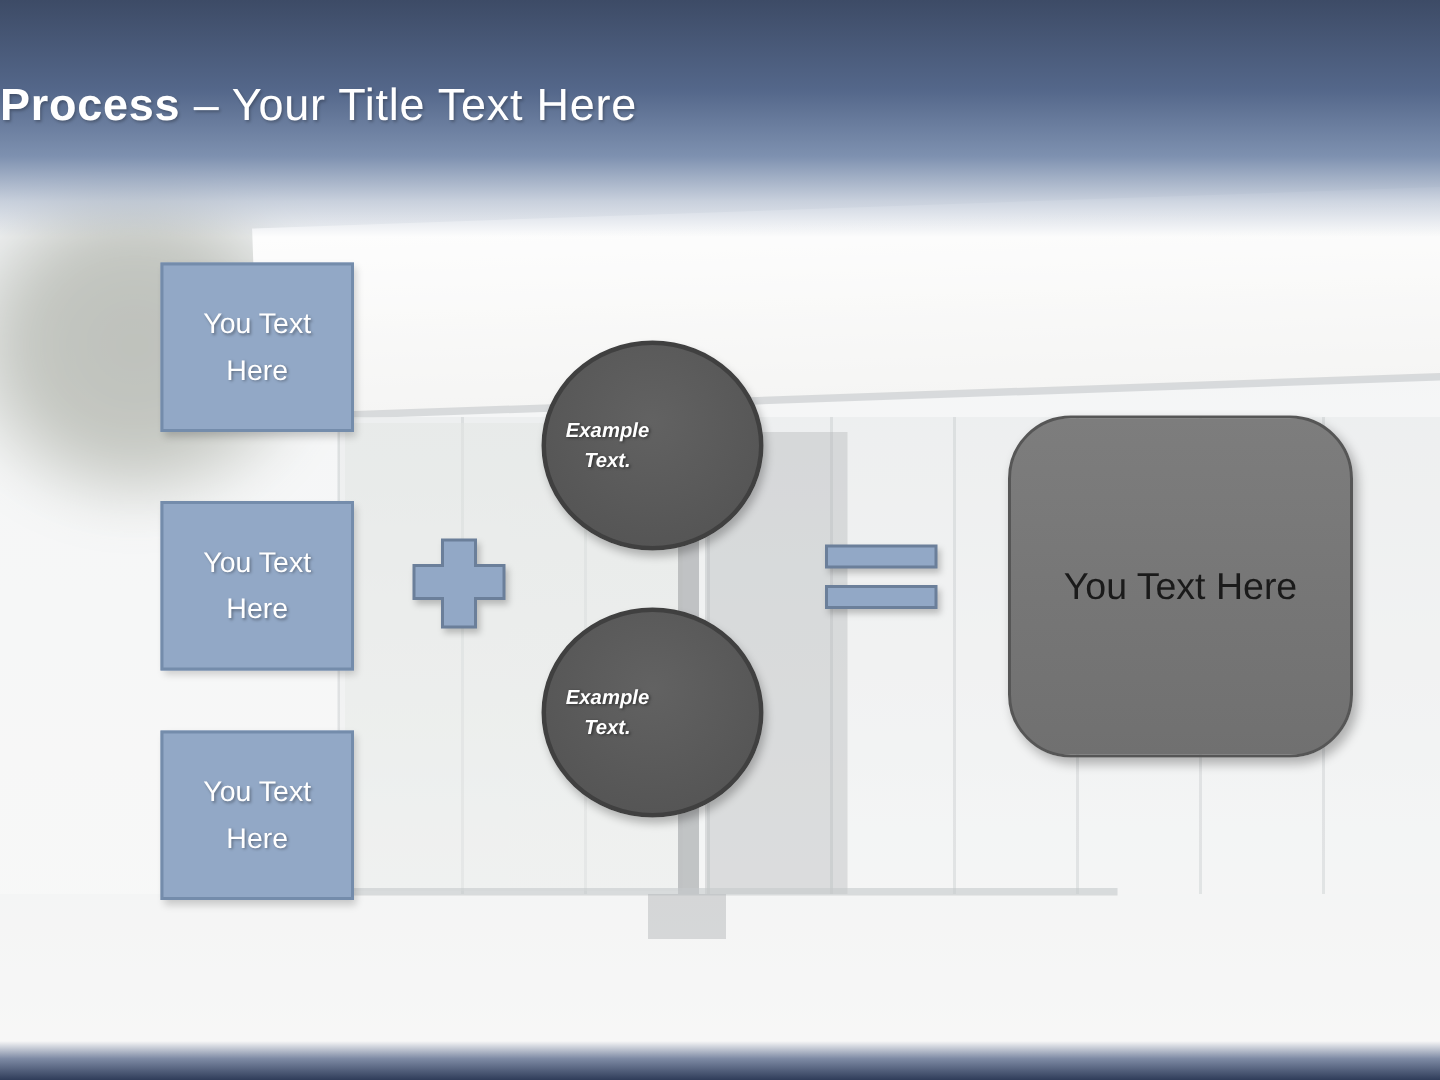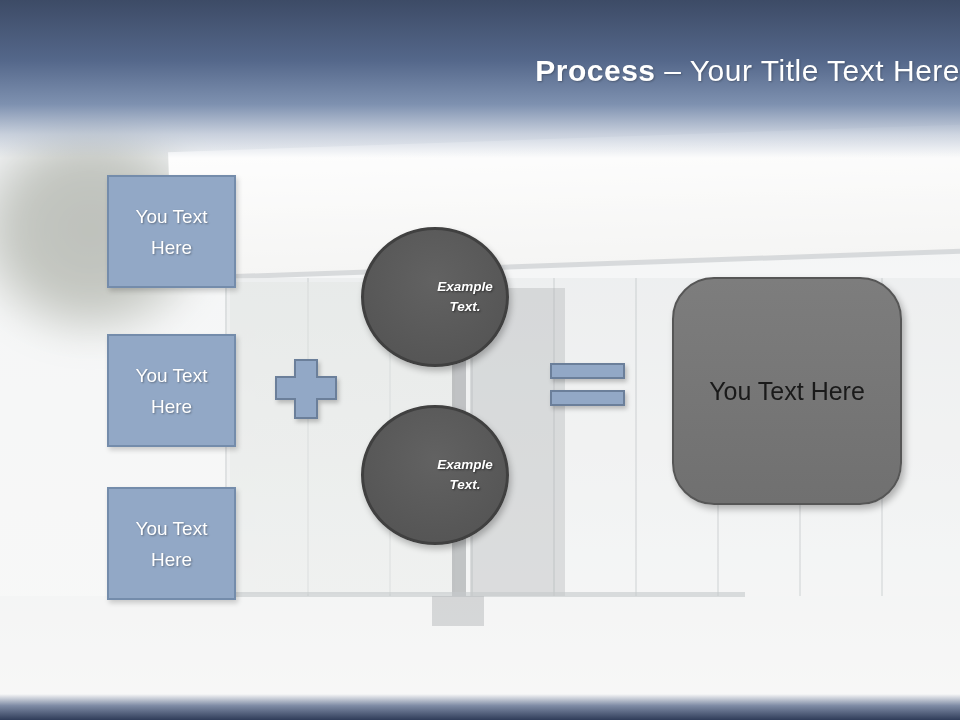--- a/index.html
+++ b/index.html
@@ -45,21 +45,21 @@
   .top-gradient{position:absolute;left:0;top:0;width:960px;height:158px;
     background:linear-gradient(180deg,
       #3d4b66 0%, #54678a 38%, #7e91b0 66%,
       rgba(168,181,202,.55) 85%, rgba(214,221,232,0) 100%);}
   .bottom-bar{position:absolute;left:0;bottom:0;width:960px;height:26px;
     background:linear-gradient(180deg,
       rgba(90,108,143,0) 0%, rgba(85,102,137,.75) 45%, #2f3c59 100%);}
 
   
   .title{position:absolute;left:0;top:54px;width:960px;
-    text-align:right;color:#ffffff;font-size:30px;
+    text-align:left;color:#ffffff;font-size:30px;
     text-shadow:1px 1px 2px rgba(0,0,0,.25);letter-spacing:.5px;}
   .title .bold{font-weight:bold;}
   .title .regular{font-weight:normal;}
 
   
   .blue-box{position:absolute;width:129px;height:113px;
     background:#92a8c6;border:2px solid #748cab;box-sizing:border-box;
     display:flex;align-items:center;justify-content:center;text-align:center;
     color:#ffffff;font-size:19px;line-height:31px;
     text-shadow:1px 1px 2px rgba(0,0,0,.35);
@@ -72,21 +72,21 @@
   
   .op{position:absolute;}
   #plus{left:272px;top:356px;width:68px;height:66px;}
   #equals{left:548px;top:360px;width:80px;height:50px;}
   .op svg{display:block;filter:drop-shadow(2px 3px 2px rgba(0,0,0,.22));}
 
   
   .circle{position:absolute;width:148px;height:140px;border-radius:50%;
     background:radial-gradient(circle at 50% 38%,#626262,#555555 78%);
     border:3px solid #404040;box-sizing:border-box;
-    display:flex;align-items:center;justify-content:flex-end;text-align:center;
+    display:flex;align-items:center;justify-content:flex-start;text-align:center;
     color:#ffffff;font-size:13.5px;font-weight:bold;font-style:italic;
     line-height:20px;text-shadow:1px 1px 2px rgba(0,0,0,.5);
     box-shadow:2px 4px 6px rgba(0,0,0,.25);}
   .circle .lbl{max-width:82px;}
   #circle1{left:361px;top:227px;}
   #circle2{left:361px;top:405px;}
 
   
   .result-box{position:absolute;left:672px;top:277px;width:230px;height:228px;
     background:linear-gradient(180deg,#7d7d7d,#707070);

